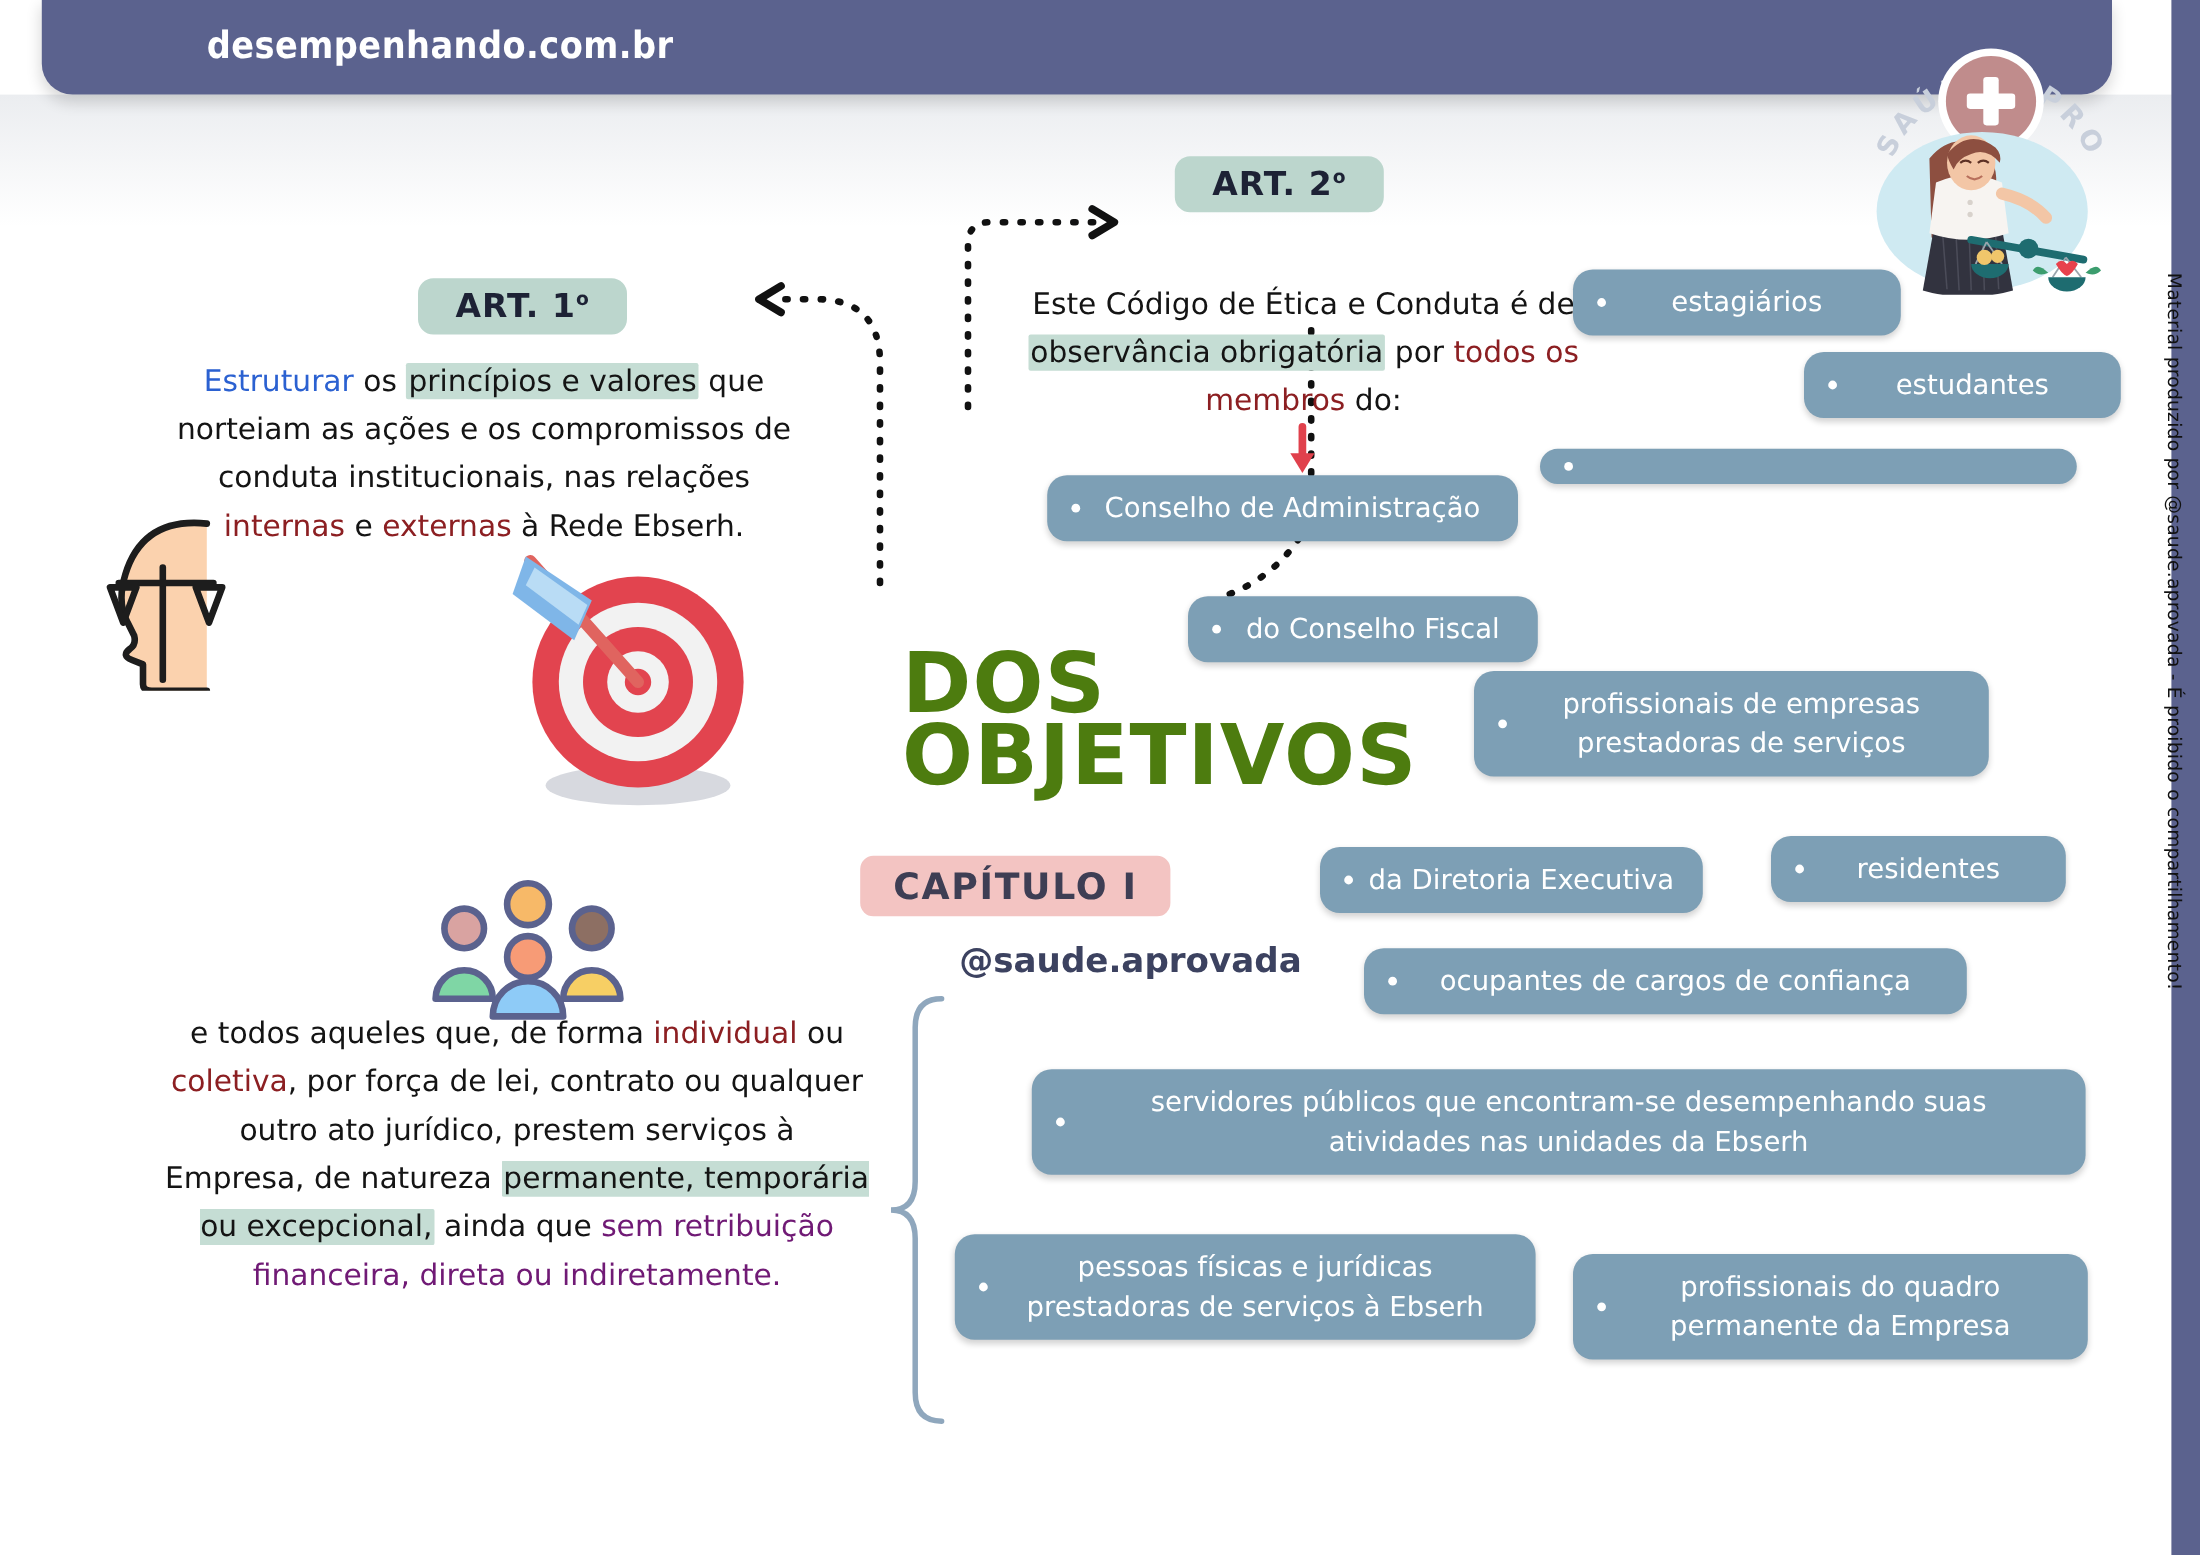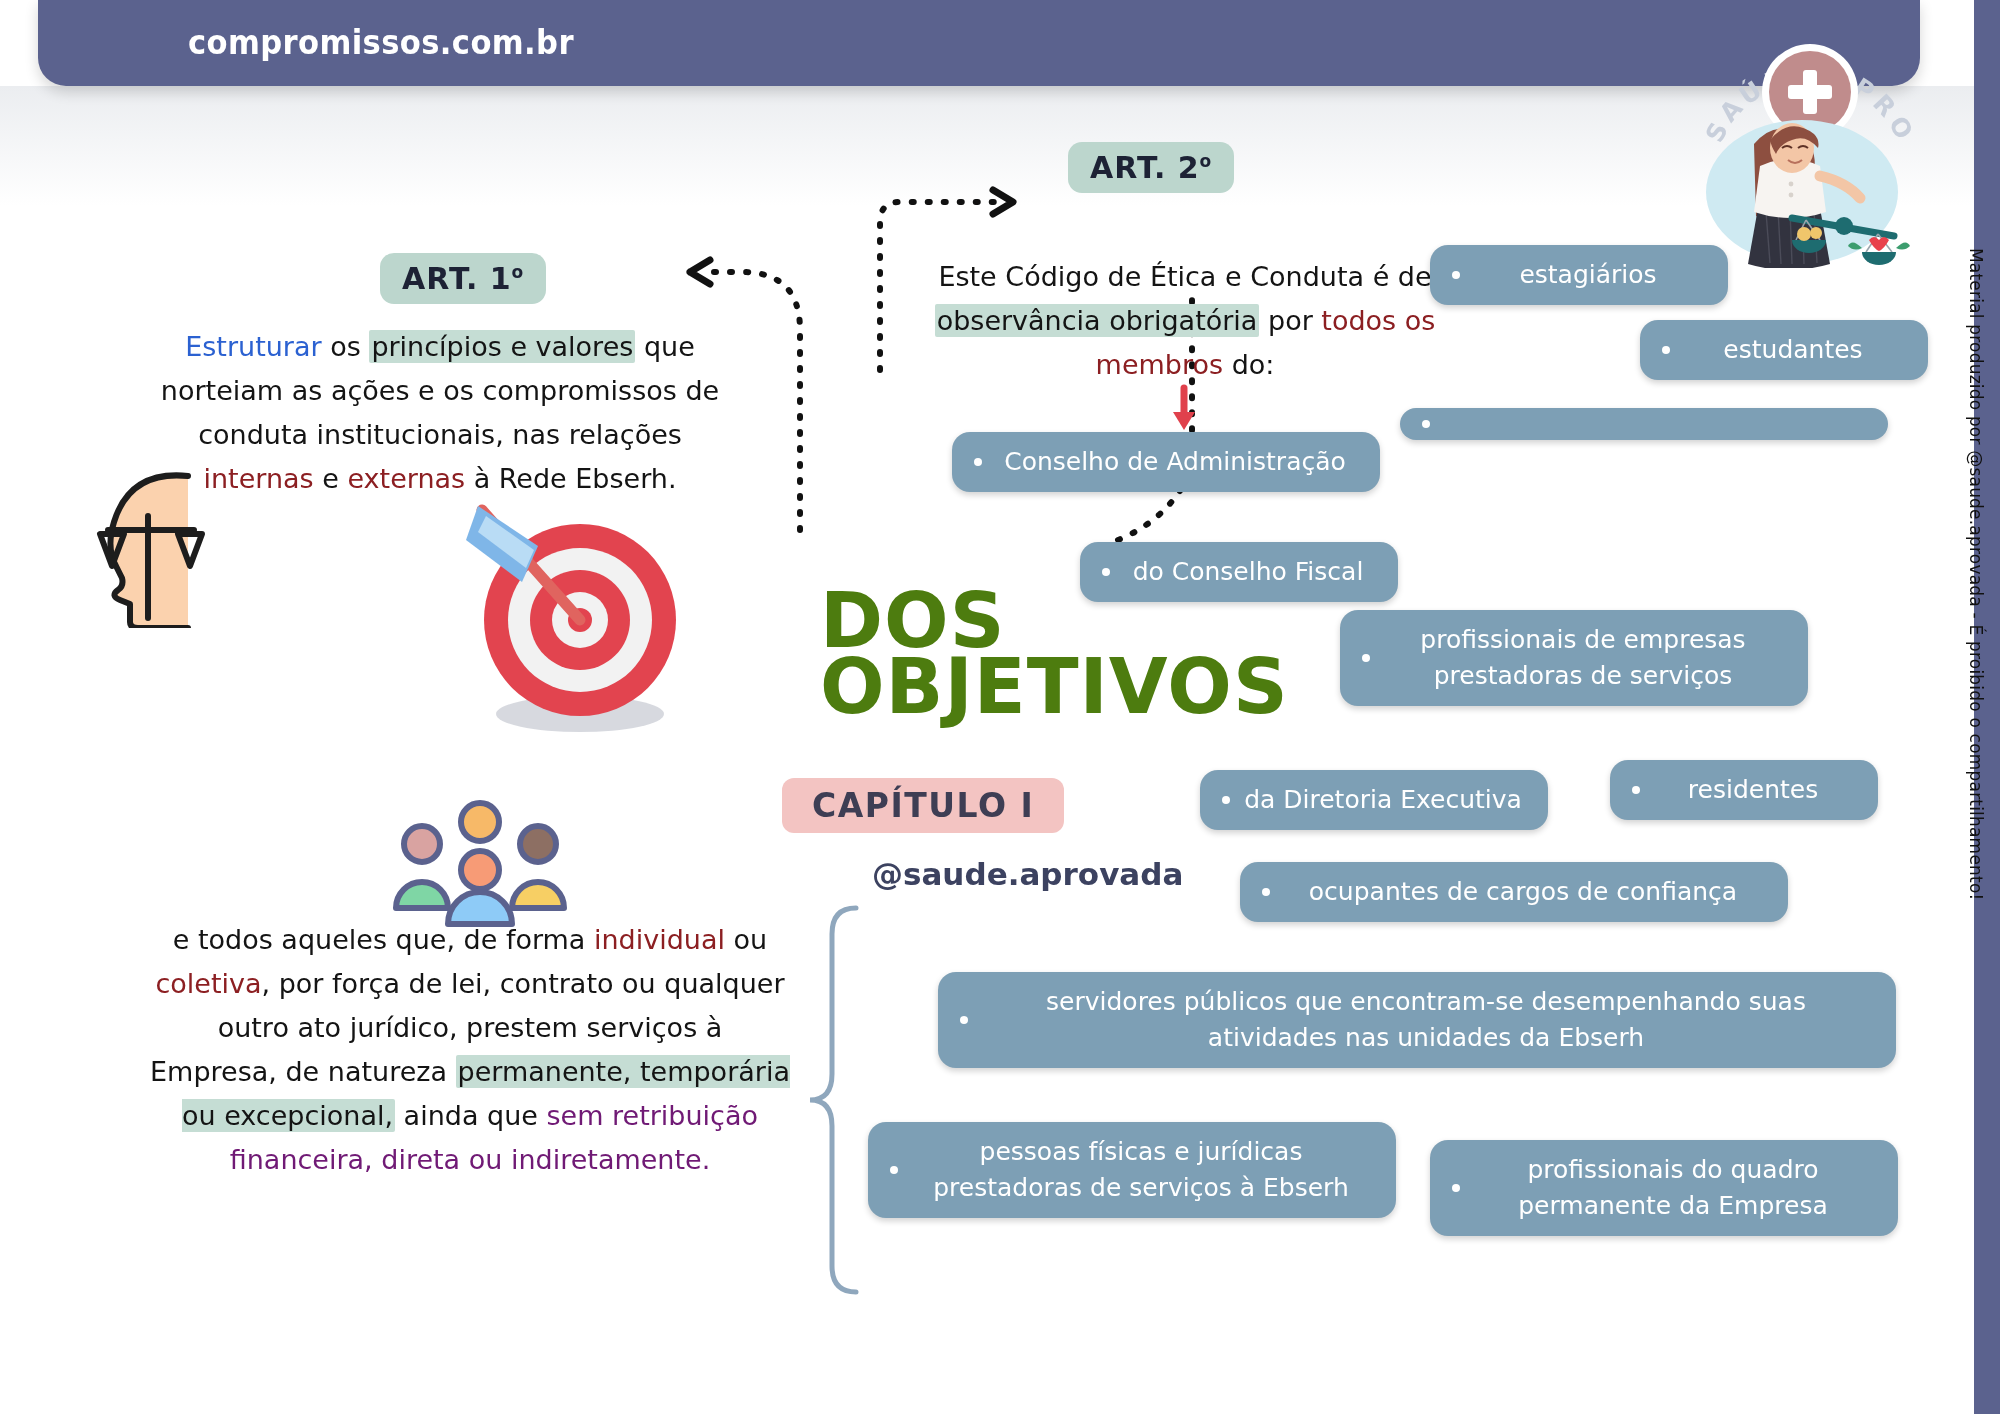--- a/index.html
+++ b/index.html
@@ -47,21 +47,21 @@
     position:absolute;right:14px;top:248px;
     writing-mode:vertical-rl;
     font-size:17px;color:#111;letter-spacing:.2px;
     font-family:"DejaVu Sans","Liberation Sans",sans-serif;
   }
   .right-edge{
     position:absolute;right:0;top:0;width:26px;height:1414px;background:#5b628e;
   }
   .art-badge{
     position:absolute;background:#bcd6cd;border-radius:14px;
-    padding:8px 22px;color:#1d2235;font-size:30px;font-weight:700;
+    padding:8px 34px;color:#1d2235;font-size:30px;font-weight:700;
     letter-spacing:1px;
   }
   .art-badge sup{font-size:17px;}
 
   .body-text{
     position:absolute;text-align:center;color:#141414;
     font-size:27px;line-height:44px;
   }
   .hl{background:#c5ddd4;padding:1px 2px;border-radius:2px;}
   .blue{color:#2b61d1;}
@@ -102,21 +102,21 @@
   svg.ovl{position:absolute;left:0;top:0;width:2000px;height:1414px;pointer-events:none;}
 </style>
 </head>
 <body>
 
 <div class="canvas">
 
   <div class="page-bg-grad"></div>
 
   <div class="header">
-    <div class="header-title">compromissos.com.br</div>
+    <div class="header-title">desempenhando.com.br</div>
   </div>
 
   <div class="logo">
     <svg class="logo-circletext" viewBox="0 0 240 240">
       <defs>
         <path id="arcpath" d="M 28,140 A 95,95 0 0 1 212,140"></path>
       </defs>
       <text font-size="25" font-weight="700" fill="#c8cfdb" letter-spacing="5" font-family="DejaVu Sans, sans-serif">
         <textPath href="#arcpath" startOffset="4%">SAÚDE APROVADA</textPath>
       </text>

